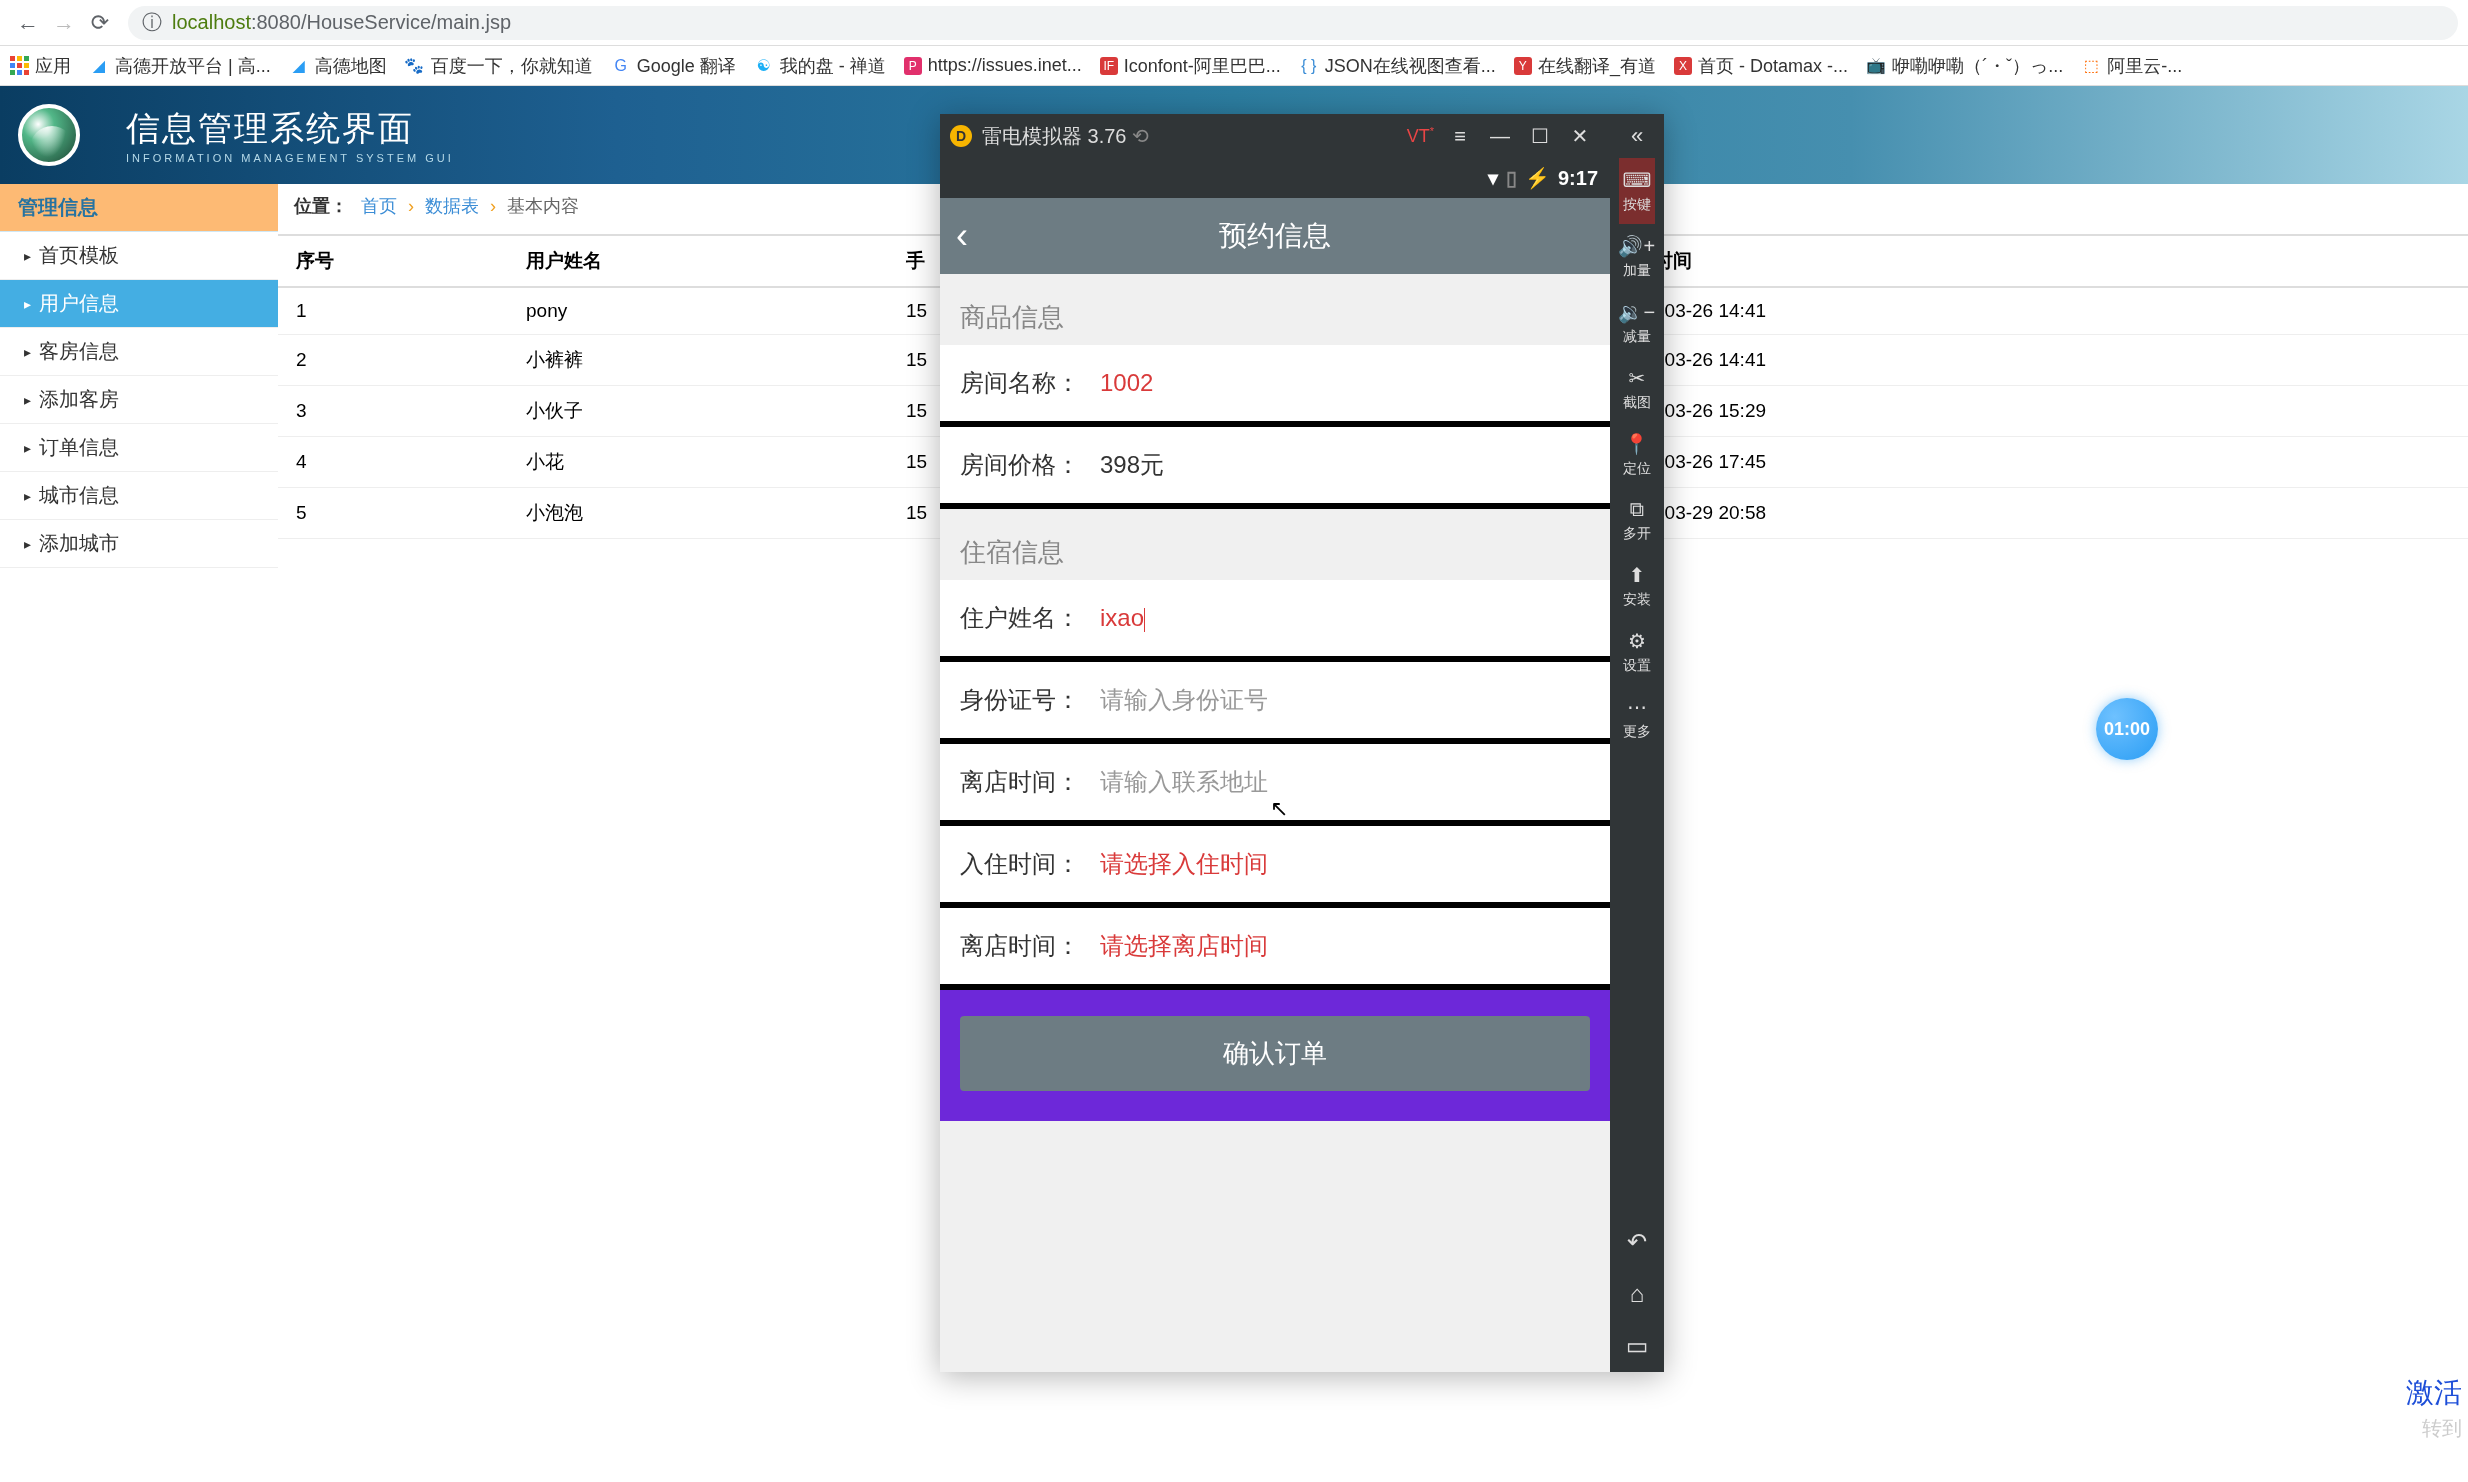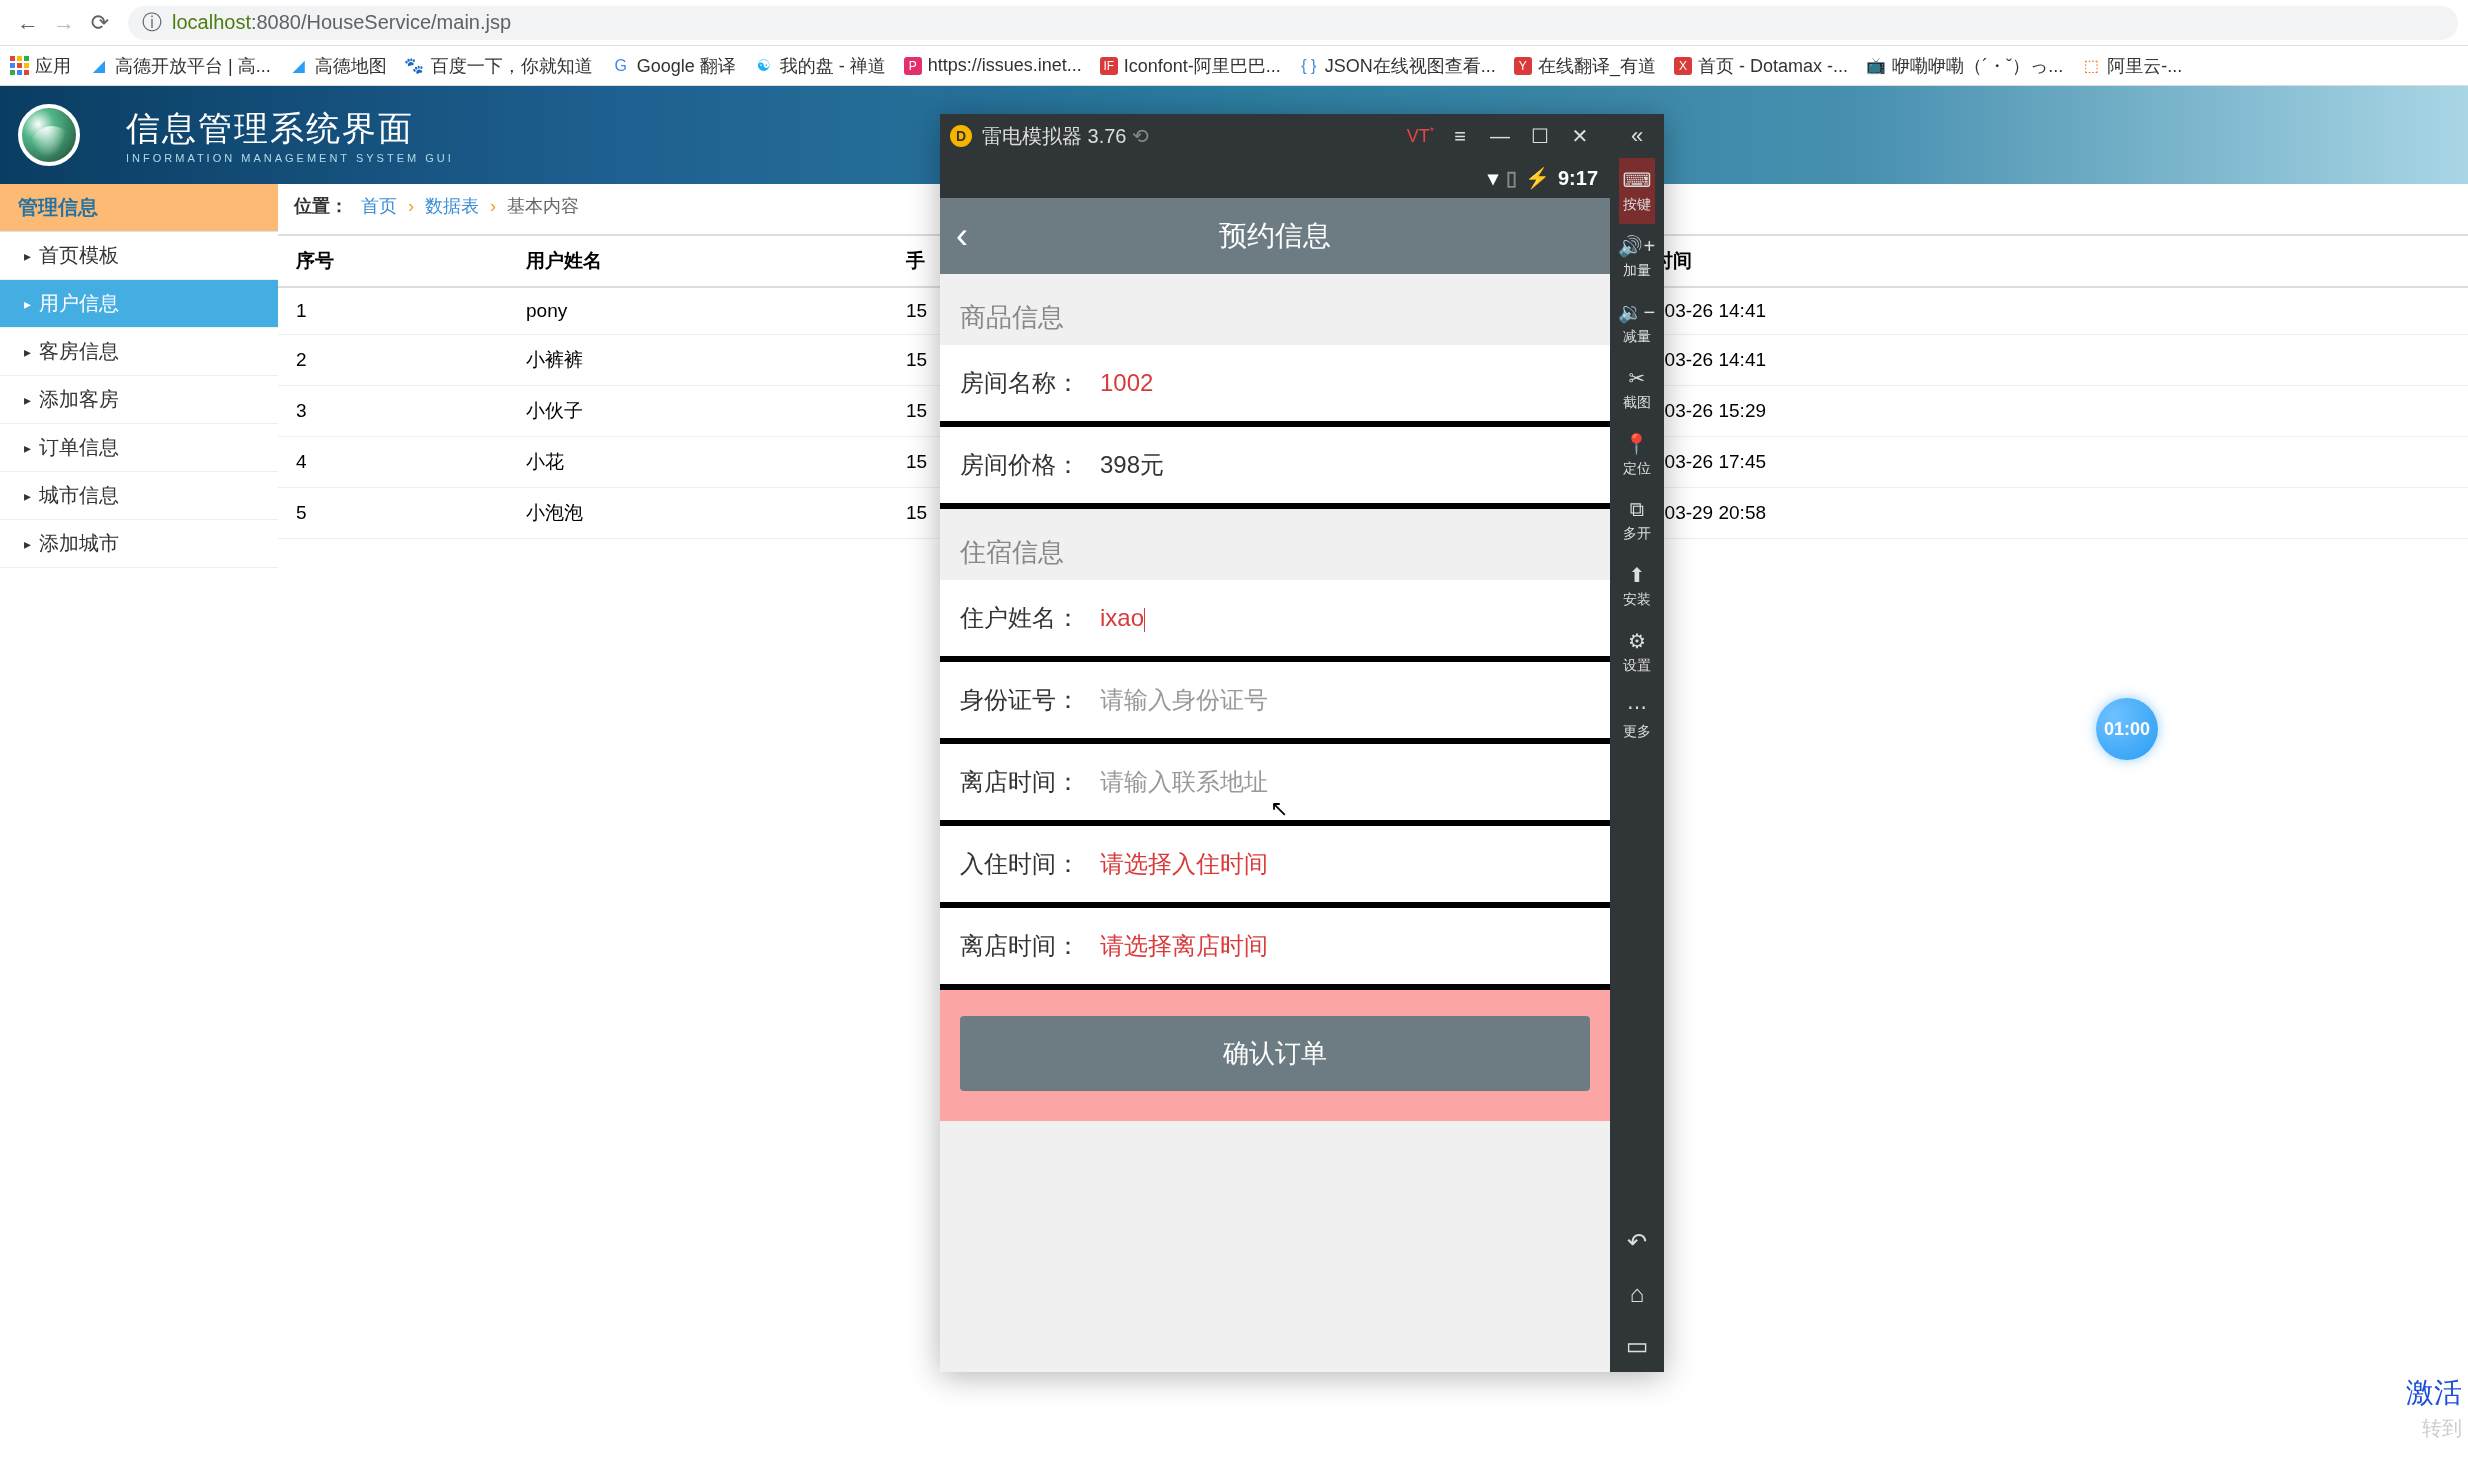--- a/index.html
+++ b/index.html
@@ -80,21 +80,21 @@
 .form-area { flex:1; background:#f0f0f0; overflow:auto; }
 .section-title { padding: 26px 20px 10px; font-size: 26px; color: #888; background:#f0f0f0; }
 .form-row { display:flex; align-items:center; background:#fff; padding: 22px 20px; border-bottom:6px solid #000000; }
 .form-row .lbl { font-size: 24px; color:#333; width: 140px; }
 .form-row .val { font-size: 24px; color:#d93a3a; flex:1; }
 .form-row .val.black { color:#333; }
 .form-row .placeholder { color:#999; }
 .form-row .caret { display:inline-block; width:1px; height:24px; background:#d93a3a; vertical-align:middle; animation: blink 1s steps(1) infinite; }
 @keyframes blink { 50% { opacity: 0; } }
 
-.submit-area { padding: 26px 20px 30px; background:#fca5a5; }
+.submit-area { padding: 26px 20px 30px; background:#6d28d9; }
 .submit-btn { background:#6d7c83; color:#fff; font-size:26px; text-align:center; padding:20px; border-radius:4px; cursor:pointer; }
 
 
 .emu-rail { width: 54px; background:#303537; display:flex; flex-direction:column; align-items:center; padding-top:0; color:#ddd; }
 .rail-collapse { height:44px; display:flex; align-items:center; justify-content:center; width:100%; font-size:22px; cursor:pointer; }
 .rail-btn { width:100%; display:flex; flex-direction:column; align-items:center; padding:10px 0; font-size:14px; cursor:pointer; gap:4px; }
 .rail-btn.red { background:#7b2e2e; }
 .rail-btn .ico { font-size:20px; }
 .rail-spacer { flex:1; }
 .rail-nav { width:100%; display:flex; flex-direction:column; align-items:center; padding:12px 0; font-size:24px; cursor:pointer; }

